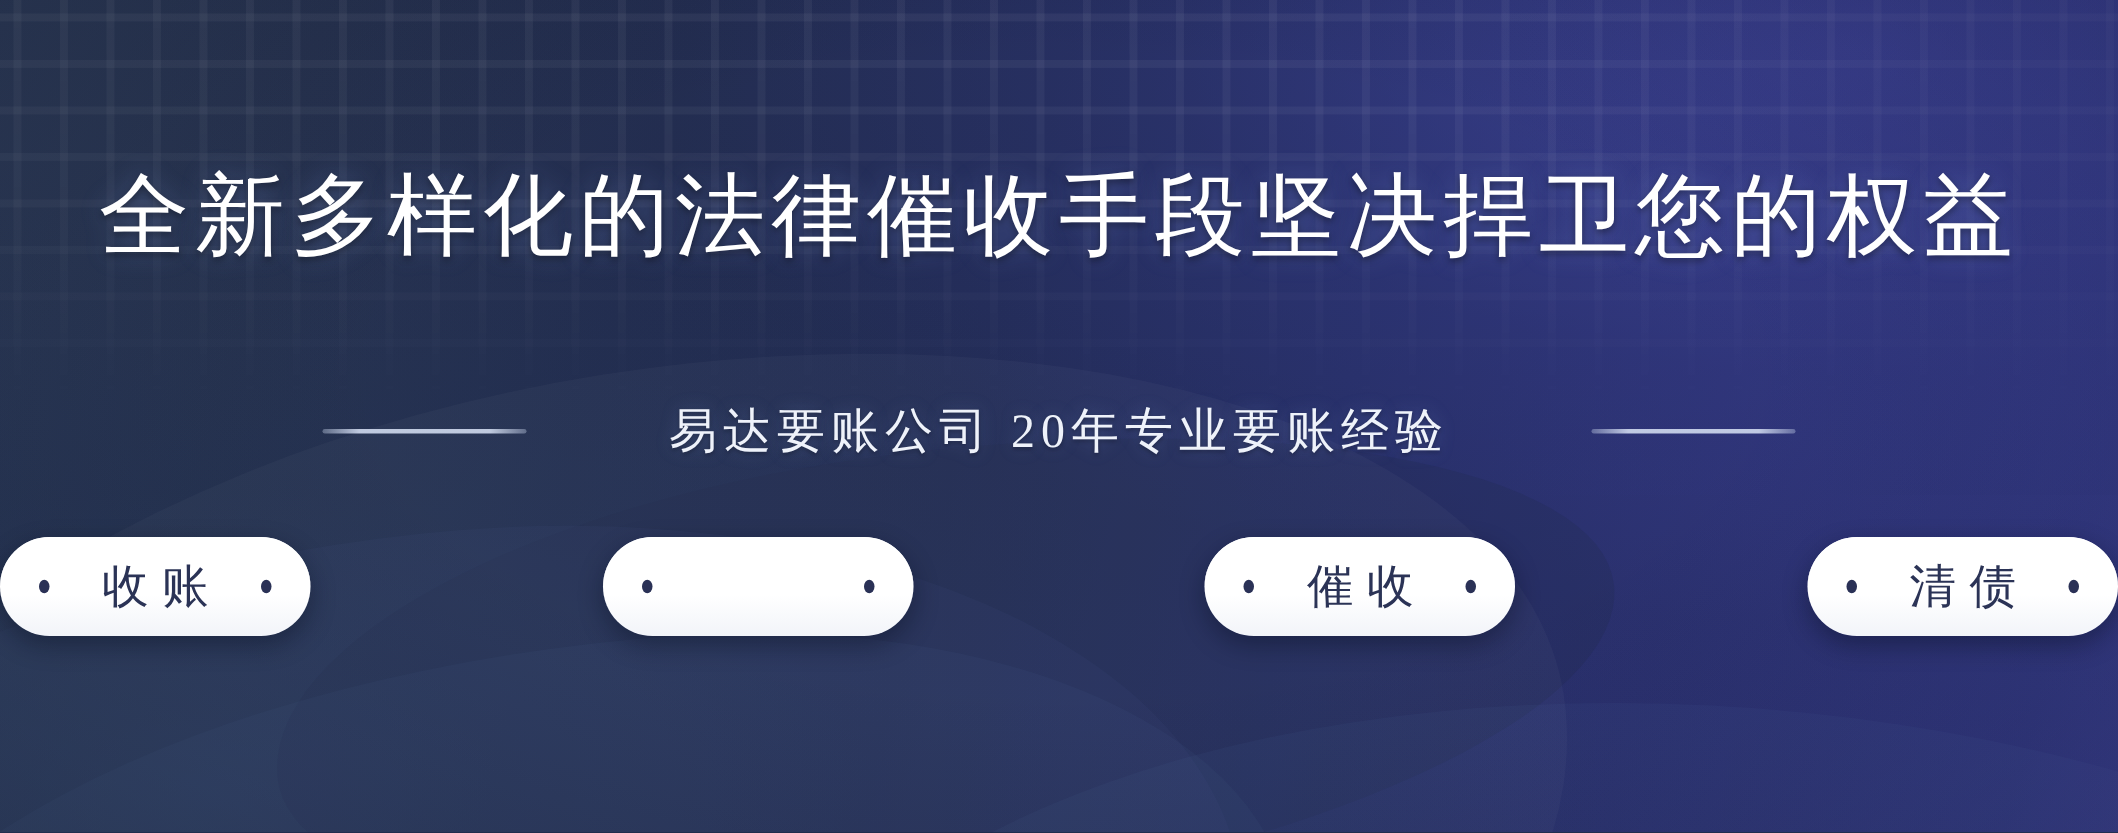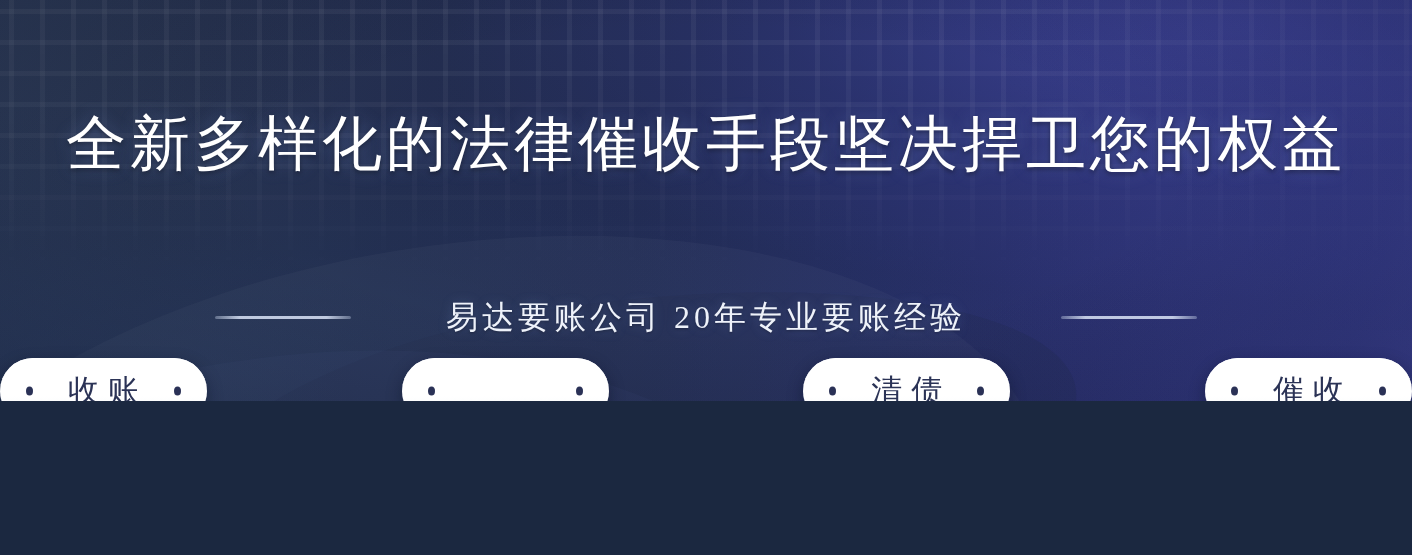--- a/index.html
+++ b/index.html
@@ -3,21 +3,21 @@
 <meta charset="utf-8">
 <style>
   html, body {
     margin: 0;
     padding: 0;
     background: #1b2840;
   }
   #banner {
     position: relative;
     width: 1412px;
-    height: 401px;
+    height: 555px;
     overflow: hidden;
     font-family: "Liberation Serif", "DejaVu Serif", serif;
     background: #232f4c;
   }
   .bg-grad-a {
     position: absolute;
     inset: 0;
     background: linear-gradient(105deg,
       #2c3a57 0%,
       #27334f 14%,
@@ -157,21 +157,20 @@
 
   .subtitle-row {
     position: absolute;
     top: 264px;
     left: 0;
     width: 1412px;
     display: flex;
     align-items: center;
     justify-content: center;
     gap: 95px;
-    margin-top: 30px;
   }
   .sub-rule {
     width: 136px;
     height: 3px;
     background: linear-gradient(to right,
       rgba(200,212,235,0.35) 0%,
       rgba(212,222,242,0.88) 18%,
       rgba(212,222,242,0.88) 82%,
       rgba(200,212,235,0.35) 100%);
     border-radius: 2px;
@@ -266,25 +265,25 @@
         <span class="pill-dot right"></span>
       </div>
 
       <div class="pill">
         <span class="pill-dot left"></span>
         <span class="pill-dot right"></span>
       </div>
 
       <div class="pill">
         <span class="pill-dot left"></span>
+        <span class="pill-label">催收</span>
+        <span class="pill-dot right"></span>
+      </div>
+
+      <div class="pill">
+        <span class="pill-dot left"></span>
         <span class="pill-label">清债</span>
-        <span class="pill-dot right"></span>
-      </div>
-
-      <div class="pill">
-        <span class="pill-dot left"></span>
-        <span class="pill-label">催收</span>
         <span class="pill-dot right"></span>
       </div>
 
     </div>
   </div>
 </div>
 
 </body></html>

